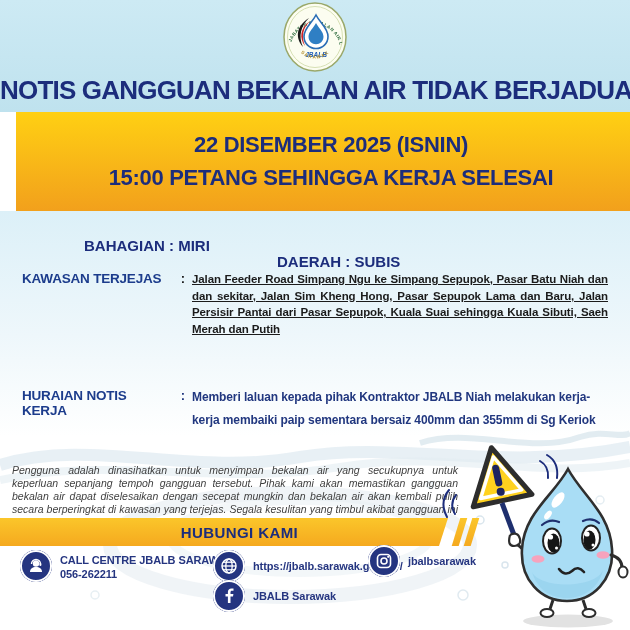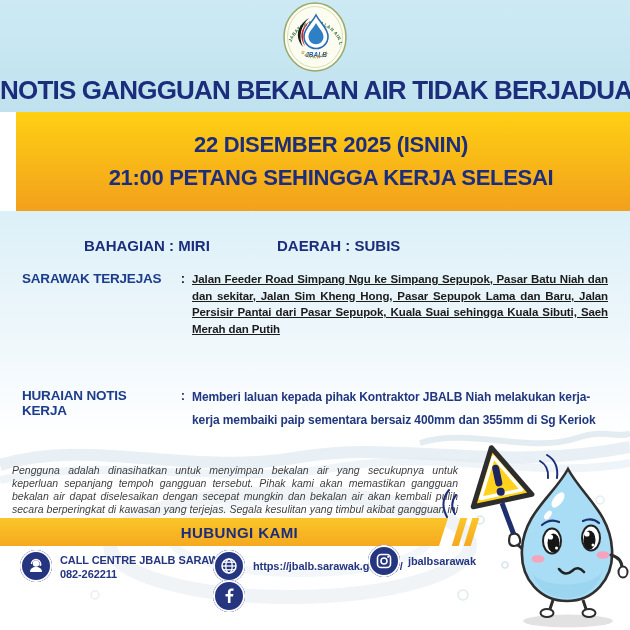--- a/index.html
+++ b/index.html
@@ -18,21 +18,21 @@
     background:linear-gradient(#ffd013,#f2a01c);
     display:flex;flex-direction:column;justify-content:center;align-items:center;gap:7px;
     color:#1c2d7c;font-weight:bold;font-size:22px;letter-spacing:-0.3px;margin-left:16px;}
 
   
   .body-area{position:absolute;top:211px;left:0;width:630px;height:226px;
     background:linear-gradient(#dcf0f8 0%, #eef7fb 55%, #ffffff 100%);}
   .region-row{position:absolute;top:26px;left:0;width:556px;height:20px;
     font-size:15px;font-weight:bold;color:#1c2d7c;}
   .region-bahagian{position:absolute;left:84px;}
-  .region-daerah{position:absolute;left:277px;}
+  .region-daerah{position:absolute;left:277px;margin-top:16px;}
   .section{position:absolute;left:22px;width:586px;display:grid;
     grid-template-columns:152px 18px 1fr;column-gap:0;}
   .section-kawasan{top:60px;}
   .section-huraian{top:130px;margin-top:47px;}
   .sec-label{font-size:13.5px;font-weight:bold;color:#1c3c8c;letter-spacing:-0.2px;}
   .sec-colon{font-size:13px;font-weight:bold;color:#1b1b1b;text-align:center;}
   .kawasan-text{font-size:11.5px;font-weight:bold;color:#1b1b1b;line-height:16.5px;
     text-align:justify;letter-spacing:-0.1px;text-decoration:underline;}
   .huraian-text{font-size:12px;font-weight:bold;color:#21377f;line-height:23px;
     letter-spacing:-0.1px;margin-top:-2px;}
@@ -92,31 +92,31 @@
       <text x="33" y="55" text-anchor="middle" font-size="6.5" font-weight="bold" font-style="italic" fill="#1c5bb8">JBALB</text>
       <text font-size="4.6" font-weight="bold" fill="#b38f2e" letter-spacing="1.2">
         <textPath href="#arcBot" startOffset="6">SARAWAK</textPath>
       </text>
     </svg>
     <div class="title">NOTIS GANGGUAN BEKALAN AIR TIDAK BERJADUAL</div>
   </div>
 
   <div class="date-band">
     <div>22 DISEMBER 2025 (ISNIN)</div>
-    <div>21:00 PETANG SEHINGGA KERJA SELESAI</div>
+    <div>15:00 PETANG SEHINGGA KERJA SELESAI</div>
   </div>
 
   <div class="body-area">
     <div class="region-row">
       <span class="region-bahagian">BAHAGIAN : MIRI</span>
       <span class="region-daerah">DAERAH : SUBIS</span>
     </div>
 
     <div class="section section-kawasan">
-      <div class="sec-label">SARAWAK TERJEJAS</div>
+      <div class="sec-label">KAWASAN TERJEJAS</div>
       <div class="sec-colon">:</div>
       <div class="kawasan-text">Jalan Feeder Road Simpang Ngu ke Simpang Sepupok, Pasar Batu Niah dan dan sekitar, Jalan Sim Kheng Hong, Pasar Sepupok Lama dan Baru, Jalan Persisir Pantai dari Pasar Sepupok, Kuala Suai sehingga Kuala Sibuti, Saeh Merah dan Putih</div>
     </div>
 
     <div class="section section-huraian">
       <div class="sec-label">HURAIAN NOTIS KERJA</div>
       <div class="sec-colon">:</div>
       <div class="huraian-text">Memberi laluan kepada pihak Kontraktor JBALB Niah melakukan kerja-kerja membaiki paip sementara bersaiz 400mm dan 355mm di Sg Keriok bagi menangani kebocoran kecil yang berlaku. Sehubungan itu, pengguna di kawasan terlibat akan mengalami tekanan air rendah sepanjang tempoh kerja dijalankan.</div>
     </div>
   </div>
@@ -149,21 +149,21 @@
       <div class="icn">
         <svg width="20" height="20" viewBox="0 0 20 20">
           <circle cx="10" cy="7.5" r="3.2" fill="#fff"></circle>
           <path d="M4,16 C4,12.5 6.5,11 10,11 C13.5,11 16,12.5 16,16 Z" fill="#fff"></path>
           <path d="M5.5,8 A4.5,4.5 0 0 1 14.5,8" stroke="#fff" stroke-width="1.4" fill="none"></path>
           <rect x="13.4" y="7" width="2" height="3" rx="1" fill="#fff"></rect>
         </svg>
       </div>
       <div class="contact-text">
         <div>CALL CENTRE JBALB SARAWAK</div>
-        <div>082-262211</div>
+        <div>056-262211</div>
       </div>
     </div>
 
     <div class="contact-item c-web">
       <div class="icn">
         <svg width="20" height="20" viewBox="0 0 20 20">
           <circle cx="10" cy="10" r="7" stroke="#fff" stroke-width="1.5" fill="none"></circle>
           <ellipse cx="10" cy="10" rx="3.2" ry="7" stroke="#fff" stroke-width="1.3" fill="none"></ellipse>
           <line x1="3" y1="10" x2="17" y2="10" stroke="#fff" stroke-width="1.3"></line>
           <line x1="4" y1="6.2" x2="16" y2="6.2" stroke="#fff" stroke-width="1.3"></line>
@@ -183,20 +183,21 @@
       </div>
       <div class="contact-text">jbalbsarawak</div>
     </div>
 
     <div class="contact-item c-fb">
       <div class="icn">
         <svg width="20" height="20" viewBox="0 0 20 20">
           <path d="M11.5,17 L11.5,10.5 L14,10.5 L14.4,8 L11.5,8 L11.5,6.3 C11.5,5.4 11.9,4.8 13,4.8 L14.5,4.8 L14.5,2.6 C14.2,2.55 13.3,2.5 12.4,2.5 C10.3,2.5 8.9,3.8 8.9,6 L8.9,8 L6.5,8 L6.5,10.5 L8.9,10.5 L8.9,17 Z" fill="#fff"></path>
         </svg>
       </div>
+      <div class="contact-text">JBALB Sarawak</div>
     </div>
 
     <svg class="mascot" viewBox="0 0 190 195">
 
       <ellipse cx="128" cy="184" rx="45" ry="6.5" fill="#e2e2e2"></ellipse>
 
       <g transform="translate(58,42) rotate(-12)">
         <polygon points="0,-32 30,22 -30,22" fill="#ffd21e" stroke="#2d2d2d" stroke-width="5" stroke-linejoin="round"></polygon>
         <polygon points="0,-22.5 21,15.5 -21,15.5" fill="none" stroke="#ffffff" stroke-width="3.4" stroke-linejoin="round"></polygon>
         <line x1="0" y1="-11" x2="0" y2="4" stroke="#1d2460" stroke-width="7" stroke-linecap="round"></line>

